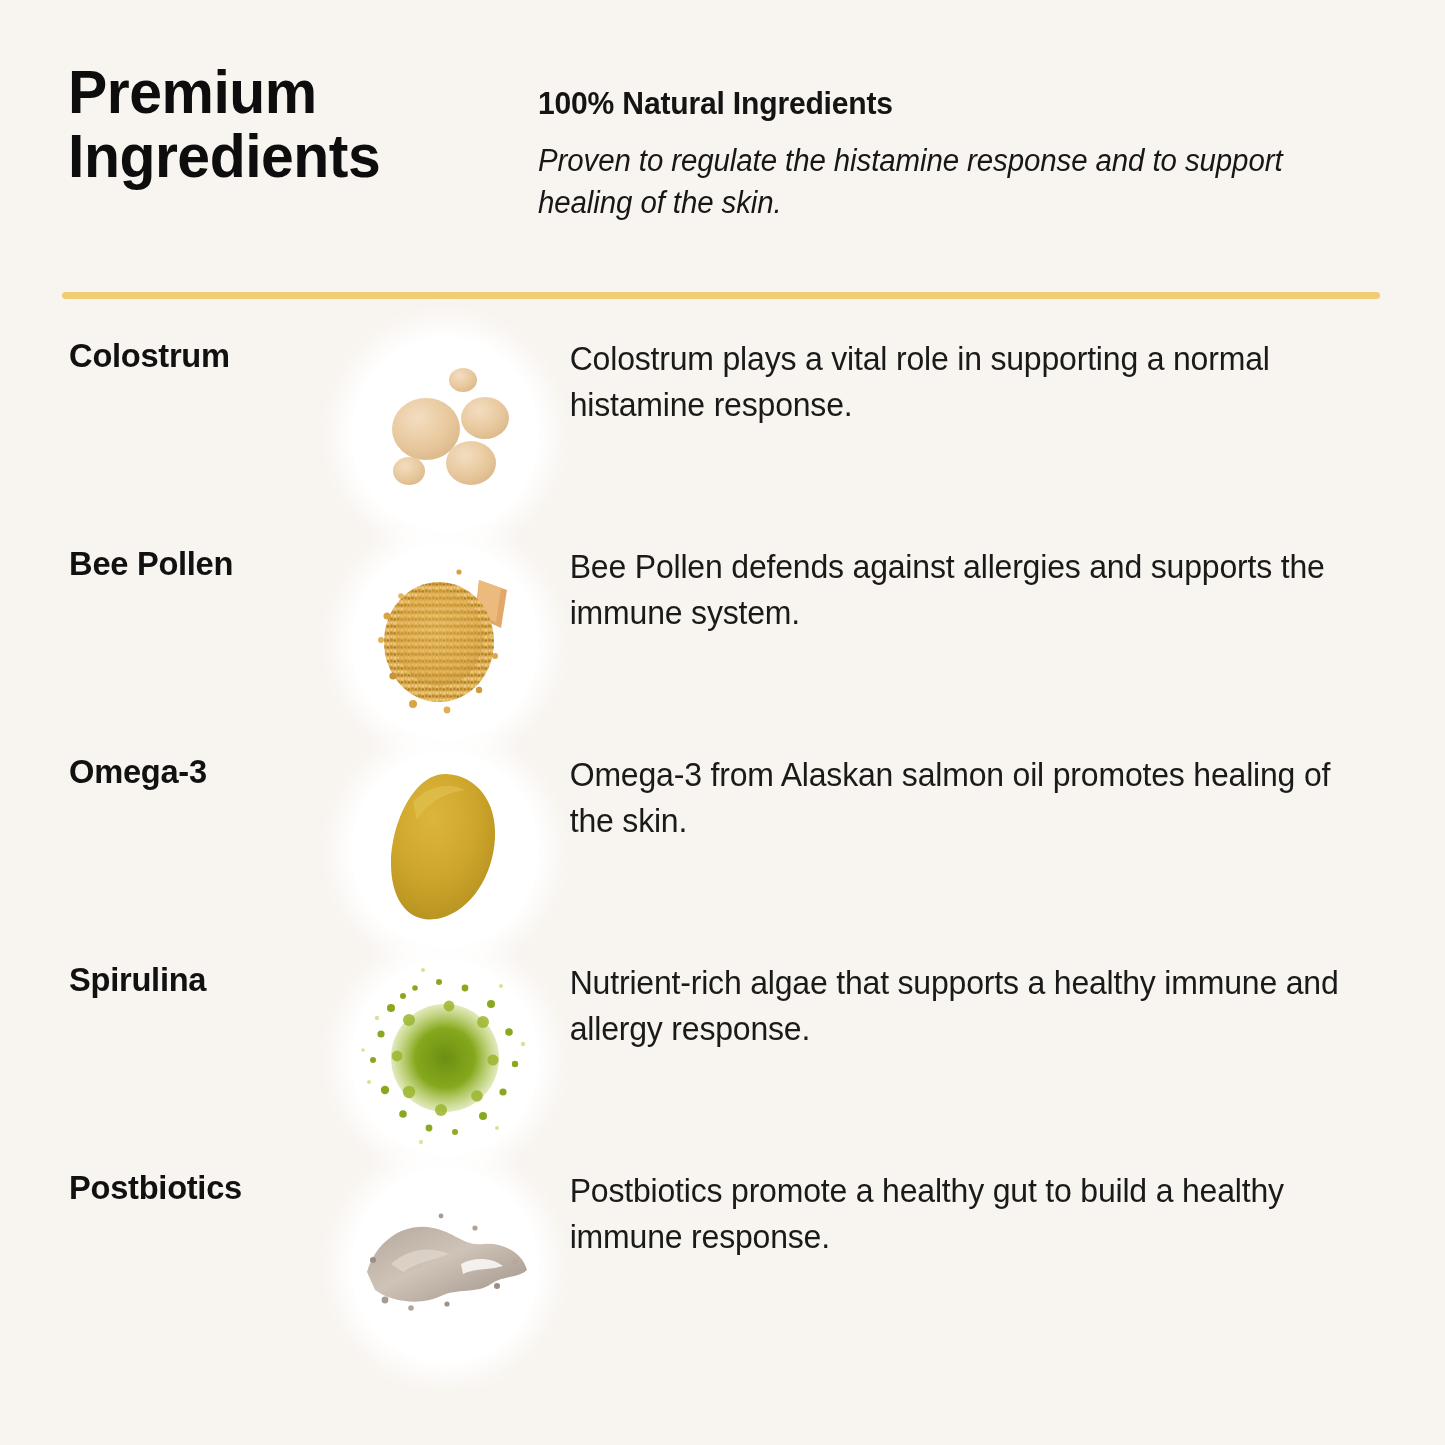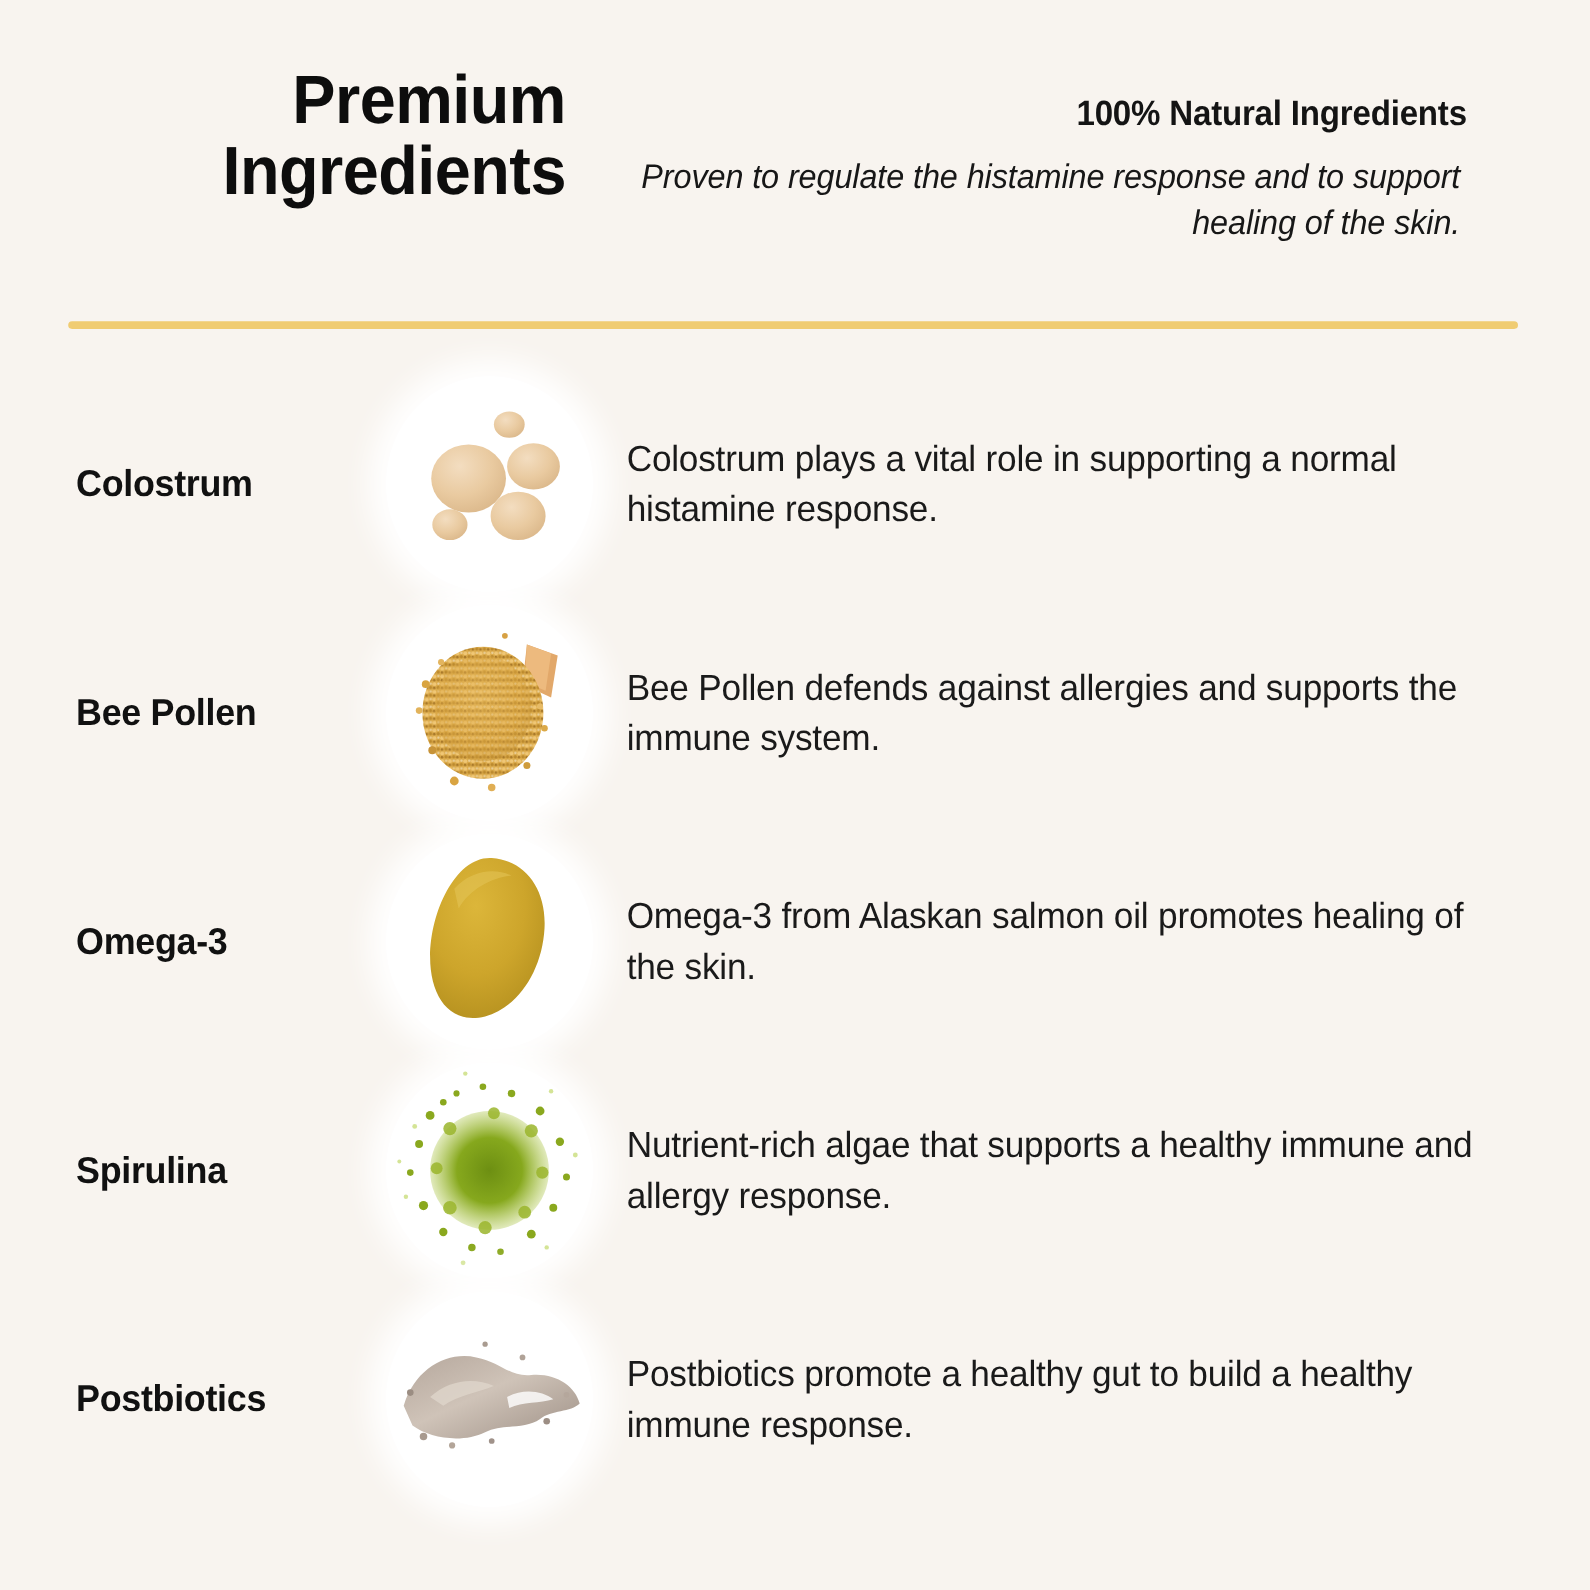--- a/index.html
+++ b/index.html
@@ -22,39 +22,37 @@
   }
 
   
   .header {
     position: absolute;
     left: 68px;
     top: 60px;
     right: 62px;
     display: flex;
     align-items: flex-start;
-    text-align: right;
   }
   .header-title {
     width: 470px;
     flex: 0 0 470px;
     font-size: 62px;
     line-height: 1.04;
     font-weight: 700;
     letter-spacing: -0.5px;
     color: #0d0d0d;
     font-family: "Liberation Sans", sans-serif;
     white-space: pre-line;
     transform: scaleX(0.95);
     transform-origin: left top;
   }
   .header-right {
     flex: 1 1 auto;
     padding-top: 24px;
-    margin-left: 20px;
   }
   .header-kicker {
     font-size: 32px;
     font-weight: 700;
     color: #141414;
     letter-spacing: -0.2px;
     line-height: 1.2;
     transform: scaleX(0.94);
     transform-origin: left top;
   }
@@ -84,21 +82,21 @@
   
   .rows {
     position: absolute;
     left: 0;
     top: 336px;
     width: 1445px;
   }
   .row {
     position: relative;
     display: flex;
-    align-items: center;
+    align-items: flex-start;
     height: 208px;
   }
   .row-label {
     flex: 0 0 330px;
     width: 330px;
     padding-left: 72px;
     box-sizing: border-box;
     font-size: 34px;
     font-weight: 700;
     color: #111111;

